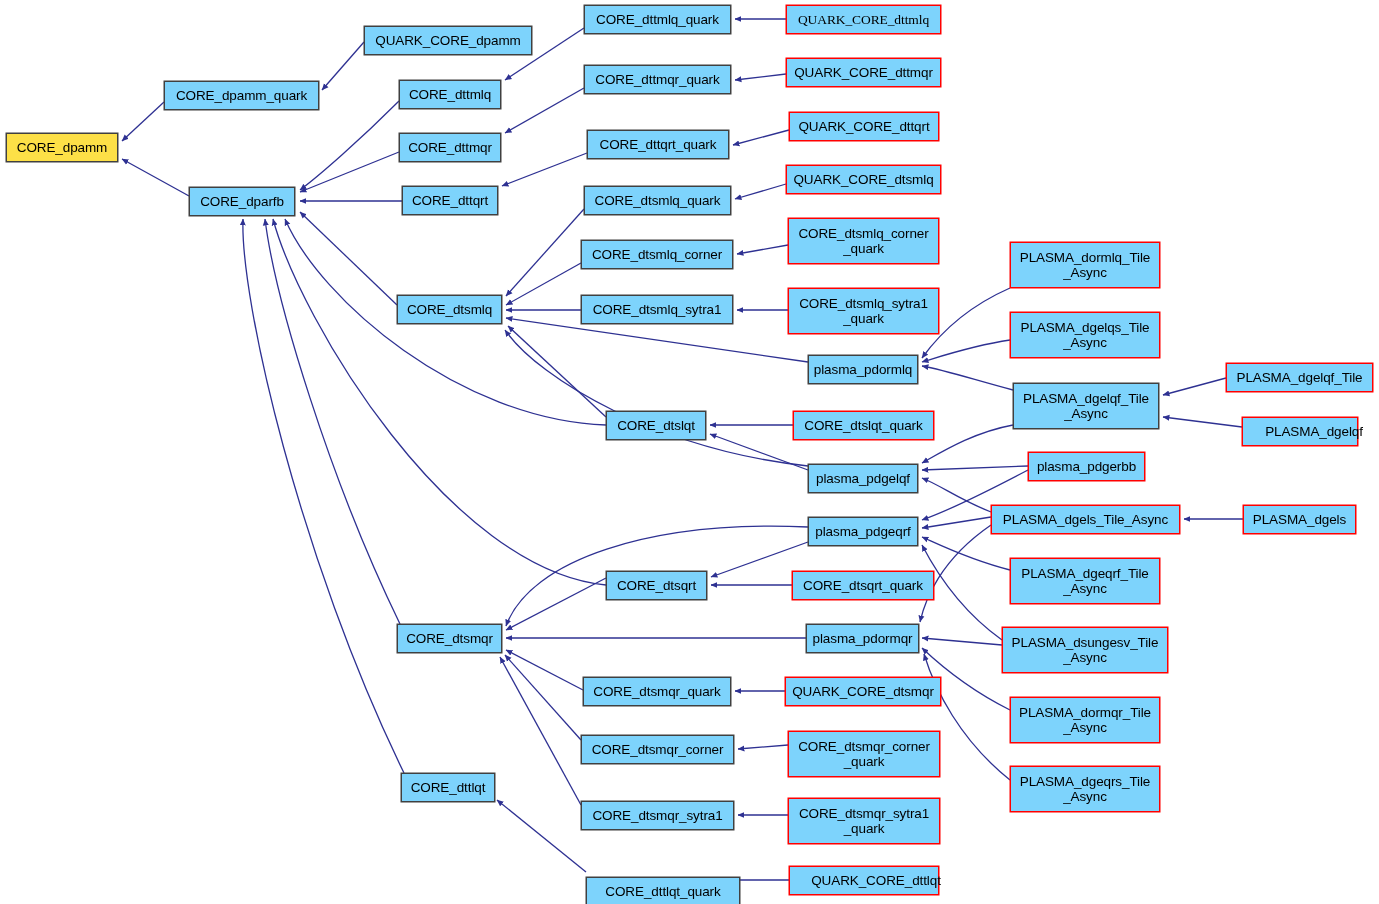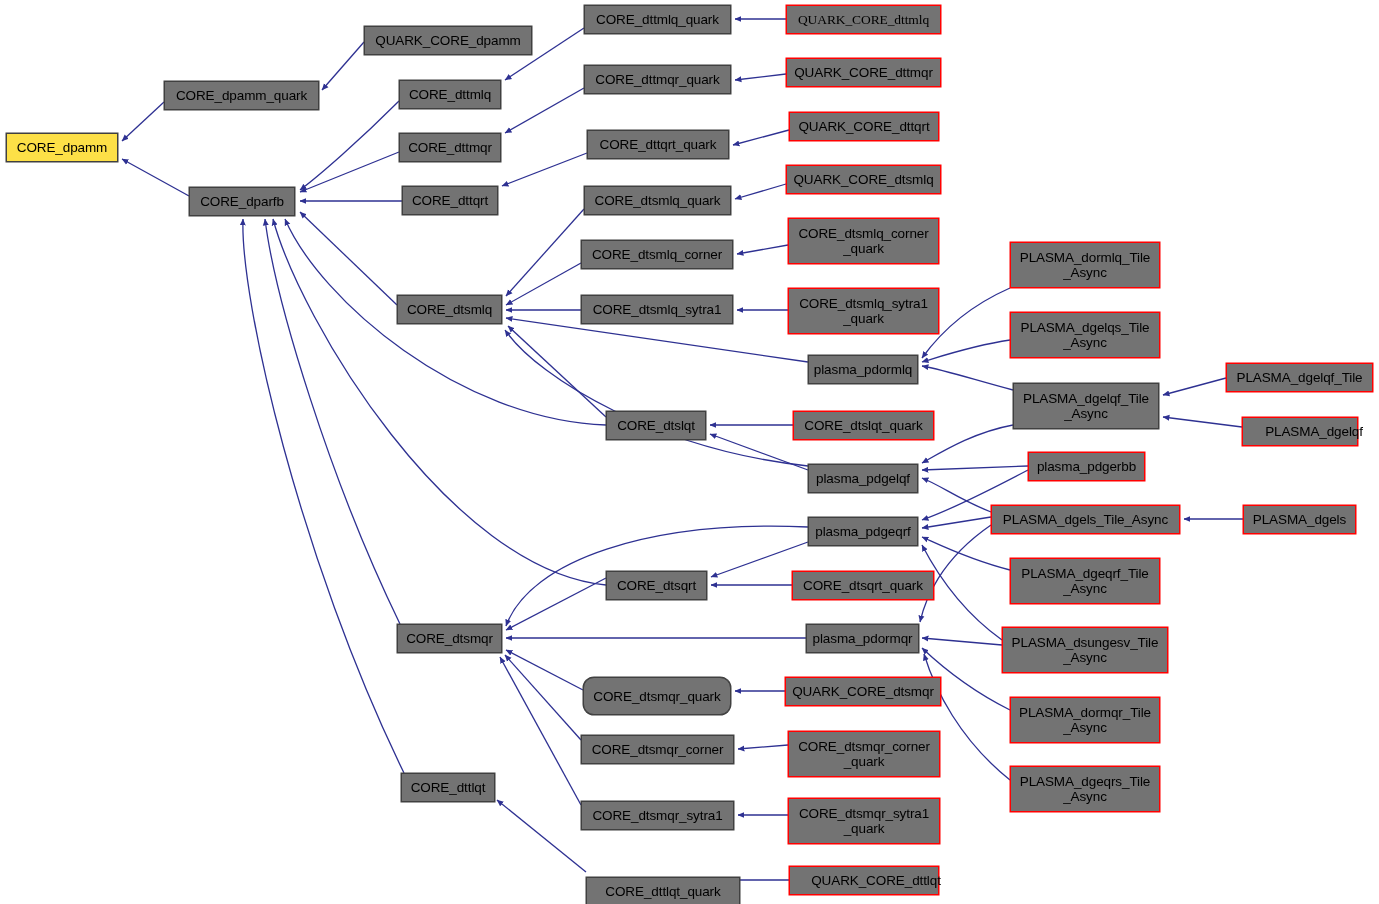--- a/index.html
+++ b/index.html
@@ -23,21 +23,21 @@
     height: 904px;
     pointer-events: none;
   }
   .node {
     position: absolute;
     box-sizing: border-box;
     display: flex;
     align-items: center;
     justify-content: center;
     text-align: center;
-    background: #737373;
+    background: #7dd3fc;
     border: 1px solid #000000;
     font-size: 13.5px;
     line-height: 15px;
     color: #000000;
     white-space: pre-line;
     letter-spacing: -0.1px;
     z-index: 2;
     cursor: pointer;
   }
   .node.black {
@@ -141,21 +141,21 @@
       <div class="node black" style="left: 584px; top: 5px; width: 147px; height: 29px;">CORE_dttmlq_quark</div>
       <div class="node black" style="left: 584px; top: 65px; width: 147px; height: 29px; text-align: center;">CORE_dttmqr_quark</div>
       <div class="node black" style="left: 587px; top: 130px; width: 142px; height: 29px;">CORE_dttqrt_quark</div>
       <div class="node black" style="left: 584px; top: 186px; width: 147px; height: 29px;">CORE_dtsmlq_quark</div>
       <div class="node black" style="left: 581px; top: 240px; width: 152px; height: 29px;">CORE_dtsmlq_corner</div>
       <div class="node black" style="left: 581px; top: 295px; width: 152px; height: 29px;">CORE_dtsmlq_sytra1</div>
       <div class="node black" style="left: 808px; top: 355px; width: 110px; height: 29px;">plasma_pdormlq</div>
       <div class="node black" style="left: 808px; top: 464px; width: 110px; height: 29px;">plasma_pdgelqf</div>
       <div class="node black" style="left: 808px; top: 517px; width: 110px; height: 29px;">plasma_pdgeqrf</div>
       <div class="node black" style="left: 806px; top: 624px; width: 113px; height: 29px;">plasma_pdormqr</div>
-      <div class="node black" style="left: 583px; top: 677px; width: 148px; height: 38px; border-radius: 11px;">CORE_dtsmqr_quark</div>
+      <div class="node black" style="left: 583px; top: 677px; width: 148px; height: 29px;">CORE_dtsmqr_quark</div>
       <div class="node black" style="left: 581px; top: 735px; width: 153px; height: 29px;">CORE_dtsmqr_corner</div>
       <div class="node black" style="left: 581px; top: 801px; width: 153px; height: 29px;">CORE_dtsmqr_sytra1</div>
       <div class="node black" style="left: 586px; top: 866px; width: 154px; height: 29px; margin-top: 11px;">CORE_dttlqt_quark</div>
       <div class="node black" style="left: 1013px; top: 383px; width: 146px; height: 46px;">PLASMA_dgelqf_Tile
 _Async</div>
       <div class="node red" style="left: 786px; top: 5px; width: 155px; height: 29px; font-family: Liberation Serif, serif;">QUARK_CORE_dttmlq</div>
       <div class="node red" style="left: 786px; top: 58px; width: 155px; height: 29px;">QUARK_CORE_dttmqr</div>
       <div class="node red" style="left: 789px; top: 112px; width: 150px; height: 29px;">QUARK_CORE_dttqrt</div>
       <div class="node red" style="left: 786px; top: 165px; width: 155px; height: 29px;">QUARK_CORE_dtsmlq</div>
       <div class="node red" style="left: 788px; top: 218px; width: 151px; height: 46px;">CORE_dtsmlq_corner

